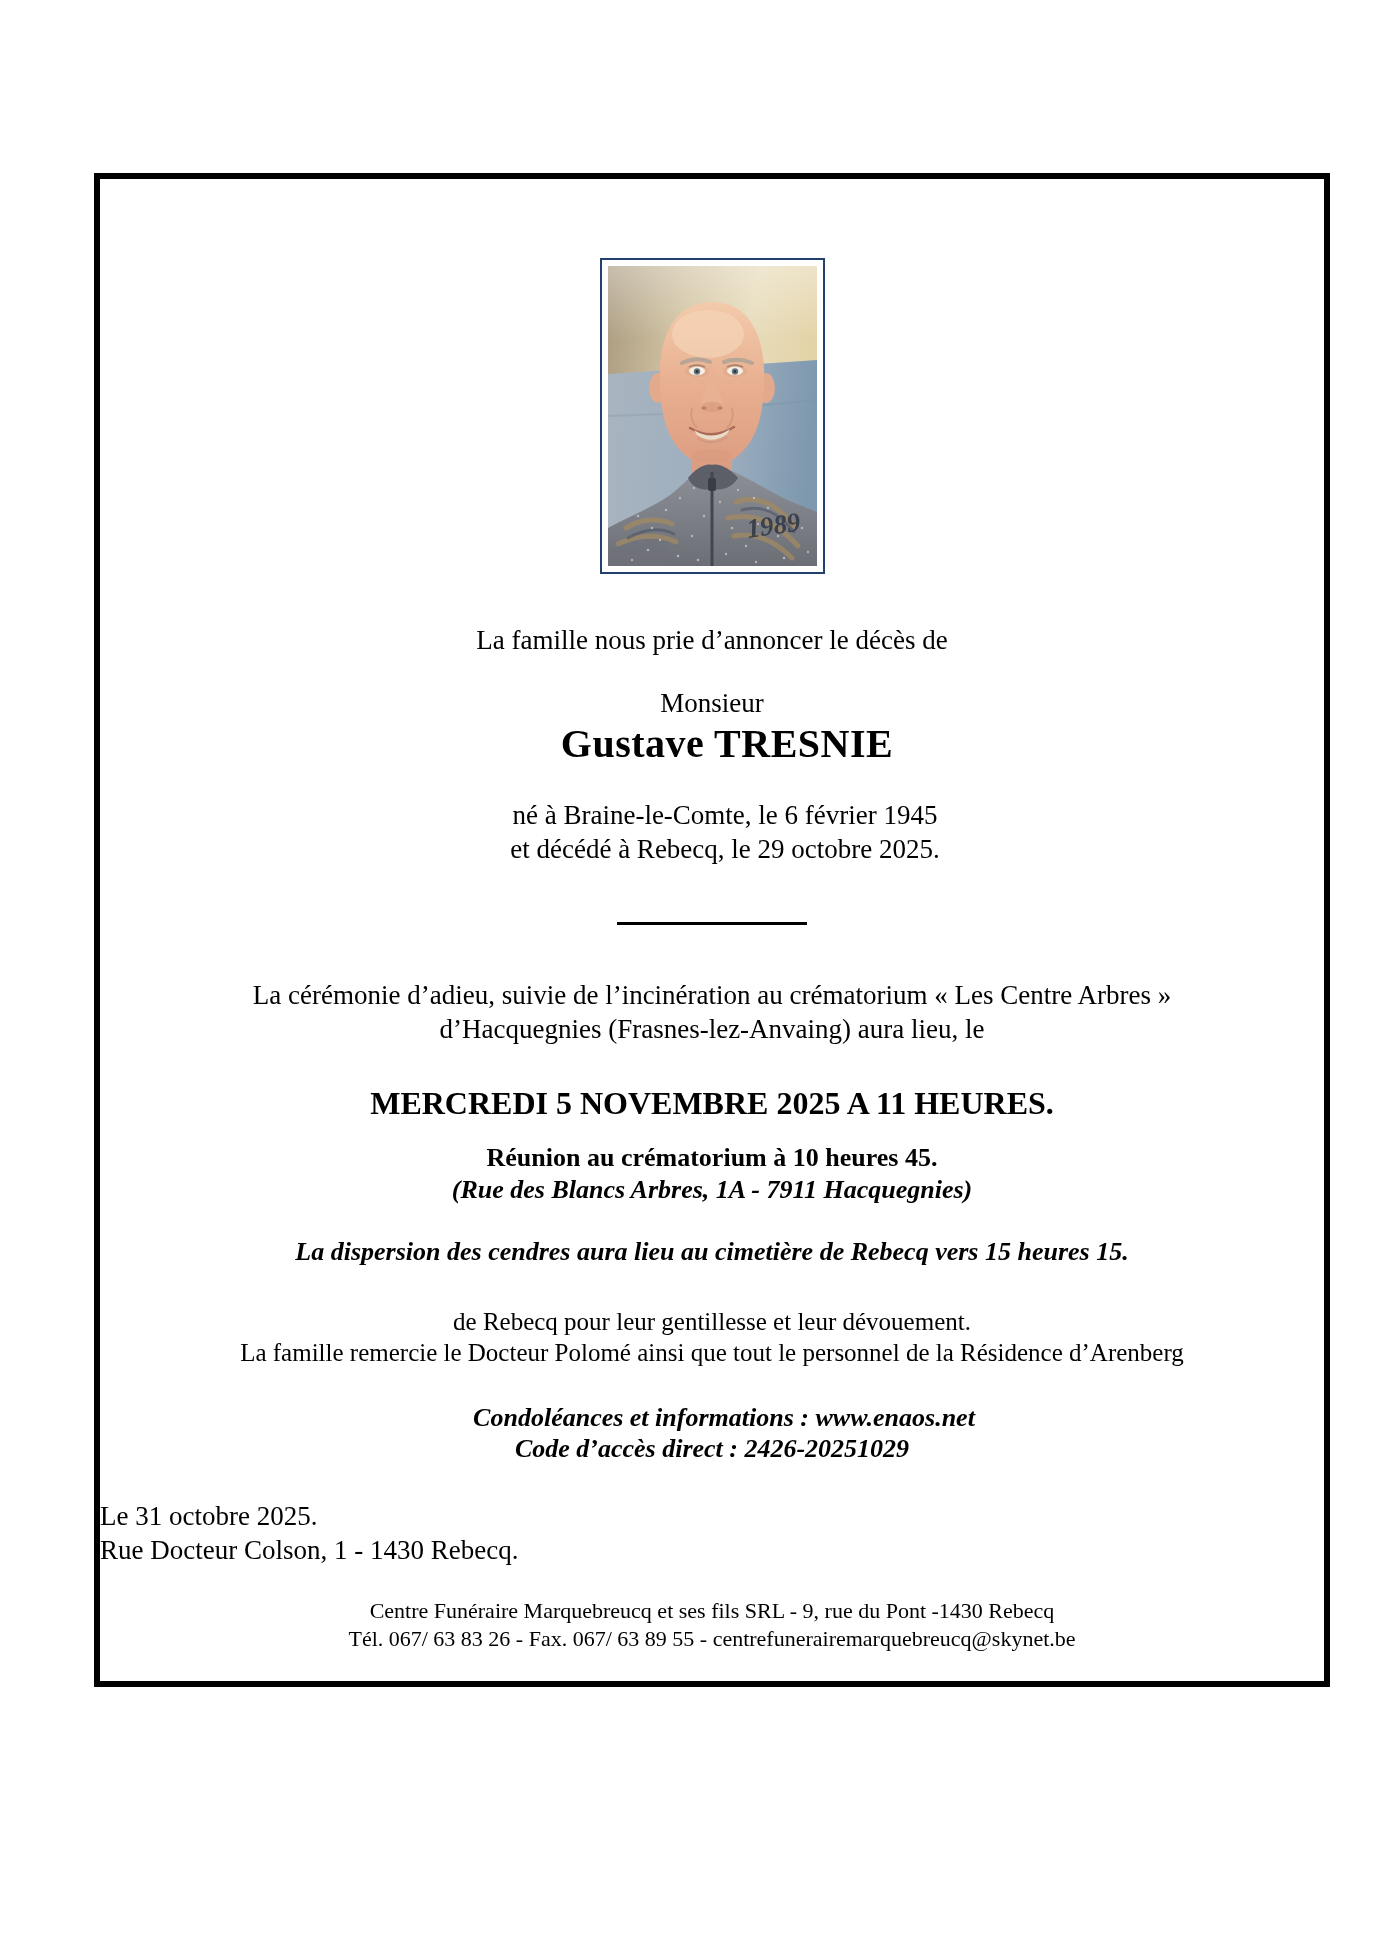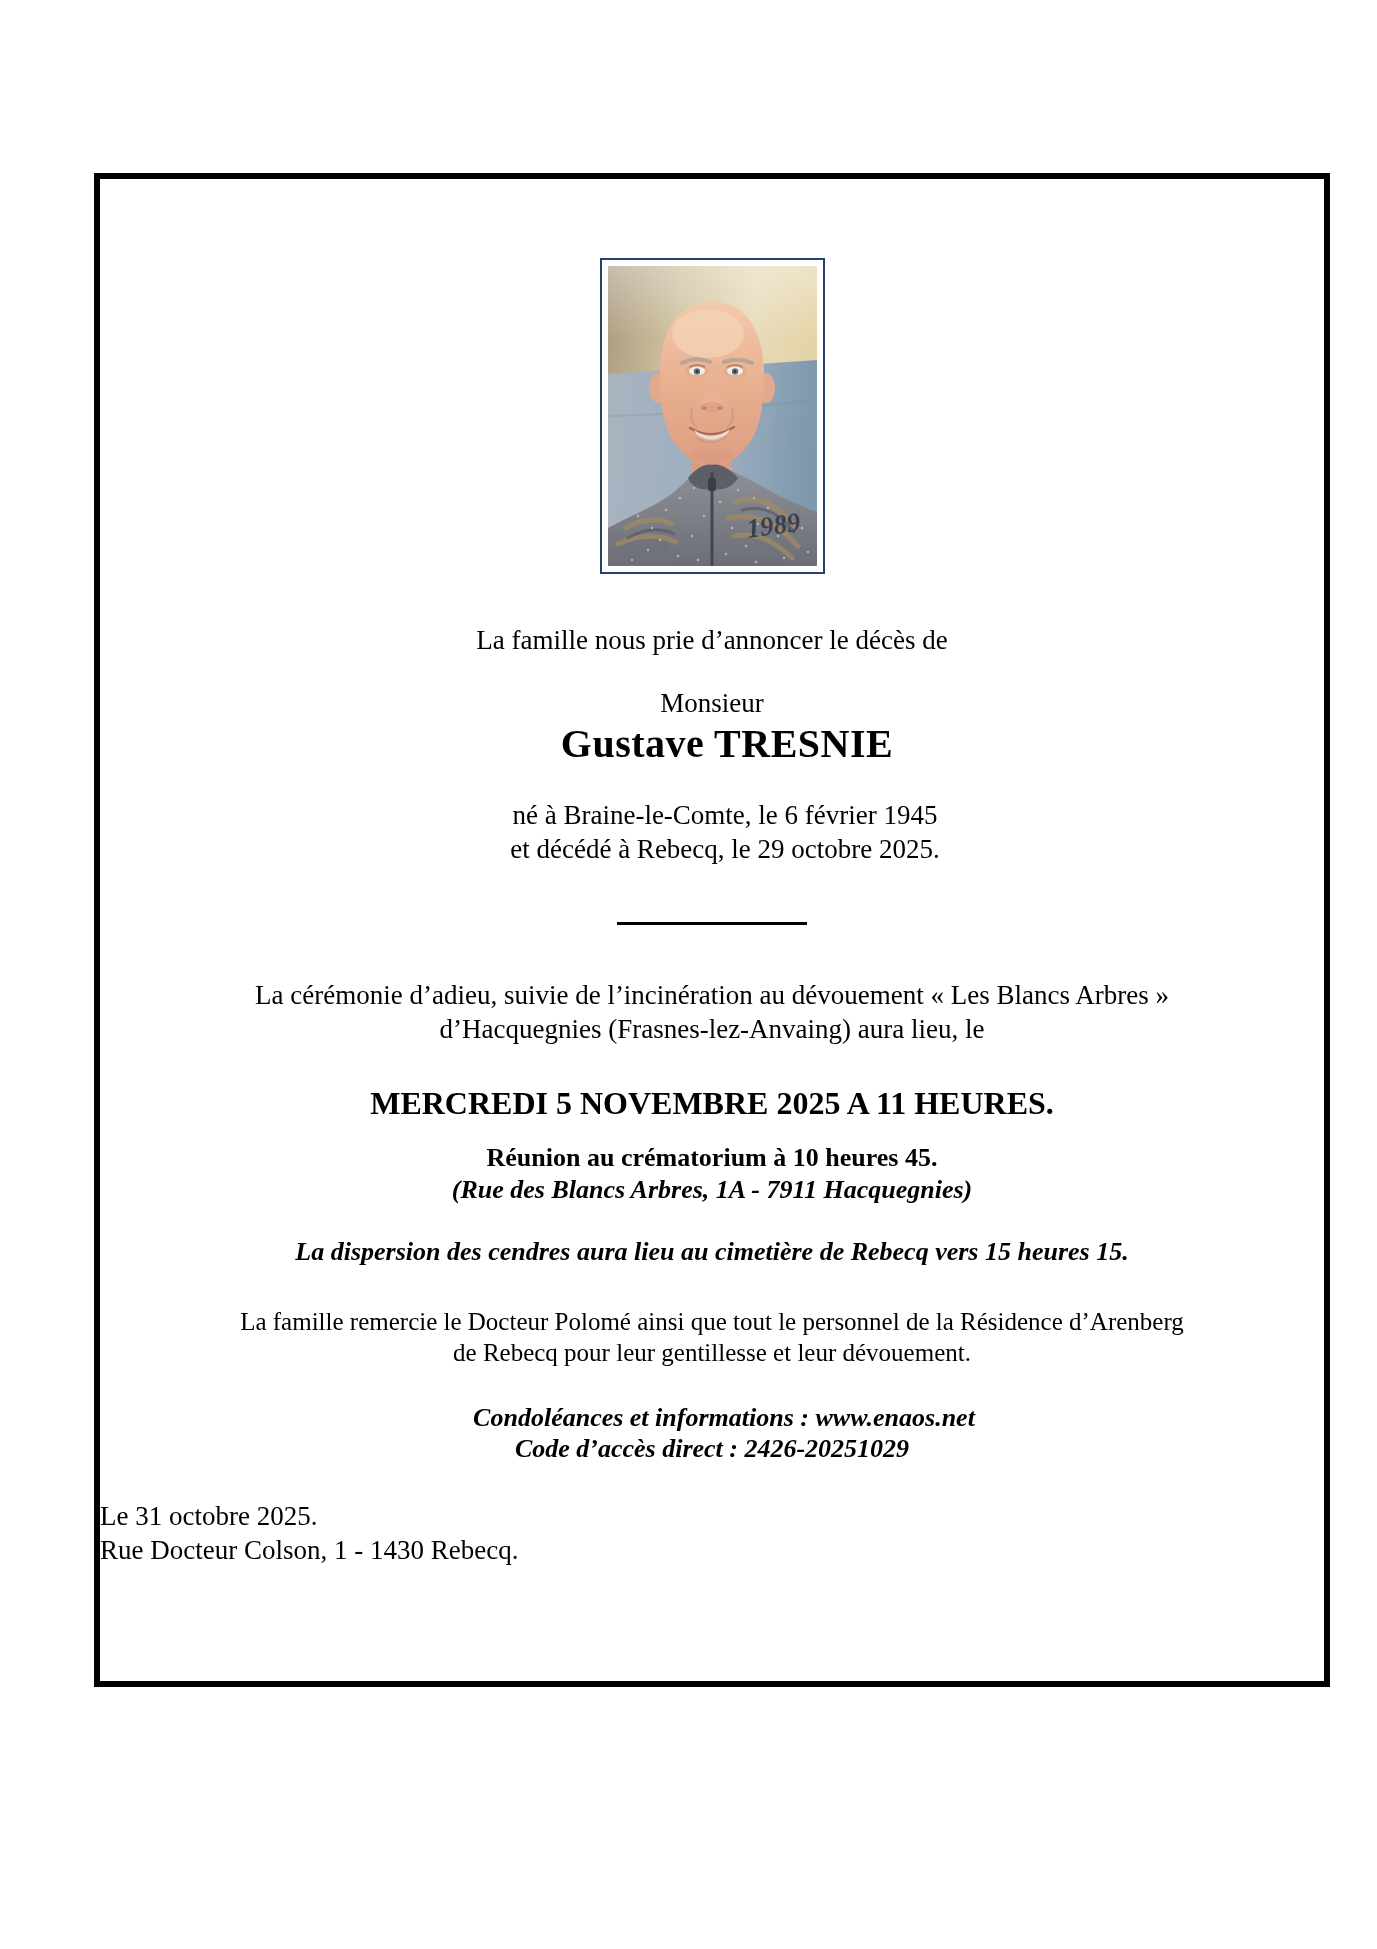--- a/index.html
+++ b/index.html
@@ -198,39 +198,43 @@
     <p class="name">Gustave TRESNIE</p>
 
     <div class="birth">
       <p>né à Braine-le-Comte, le 6 février 1945</p>
       <p>et décédé à Rebecq, le 29 octobre 2025.</p>
     </div>
 
     <div class="rule"></div>
 
     <div class="ceremony">
-      <p>La cérémonie d’adieu, suivie de l’incinération au dévouement « Les Blancs Arbres »</p>
+      <p>La cérémonie d’adieu, suivie de l’incinération au crématorium « Les Centre Arbres »</p>
       <p>d’Hacquegnies (Frasnes-lez-Anvaing) aura lieu, le</p>
     </div>
 
     <p class="big-date">MERCREDI 5 NOVEMBRE 2025 A 11 HEURES.</p>
 
     <p class="meeting">Réunion au crématorium à 10 heures 45.</p>
     <p class="meeting-addr">(Rue des Blancs Arbres, 1A - 7911 Hacquegnies)</p>
 
     <p class="dispersion">La dispersion des cendres aura lieu au cimetière de Rebecq vers 15 heures 15.</p>
 
     <div class="thanks">
+      <p>de Rebecq pour leur gentillesse et leur dévouement.</p>
       <p>La famille remercie le Docteur Polomé ainsi que tout le personnel de la Résidence d’Arenberg</p>
-      <p>de Rebecq pour leur gentillesse et leur dévouement.</p>
     </div>
 
     <p class="condolences">Condoléances et informations : www.enaos.net</p>
     <p class="access-code">Code d’accès direct : 2426-20251029</p>
 
     <div class="dateline-block">
       <p>Le 31 octobre 2025.</p>
       <p>Rue Docteur Colson, 1 - 1430 Rebecq.</p>
     </div>
 
+    <div class="footer">
+      <p>Centre Funéraire Marquebreucq et ses fils SRL - 9, rue du Pont -1430 Rebecq</p>
+      <p>Tél. 067/ 63 83 26 - Fax. 067/ 63 89 55 - centrefunerairemarquebreucq@skynet.be</p>
+    </div>
 
   </div>
 </div>
 
 </body></html>

